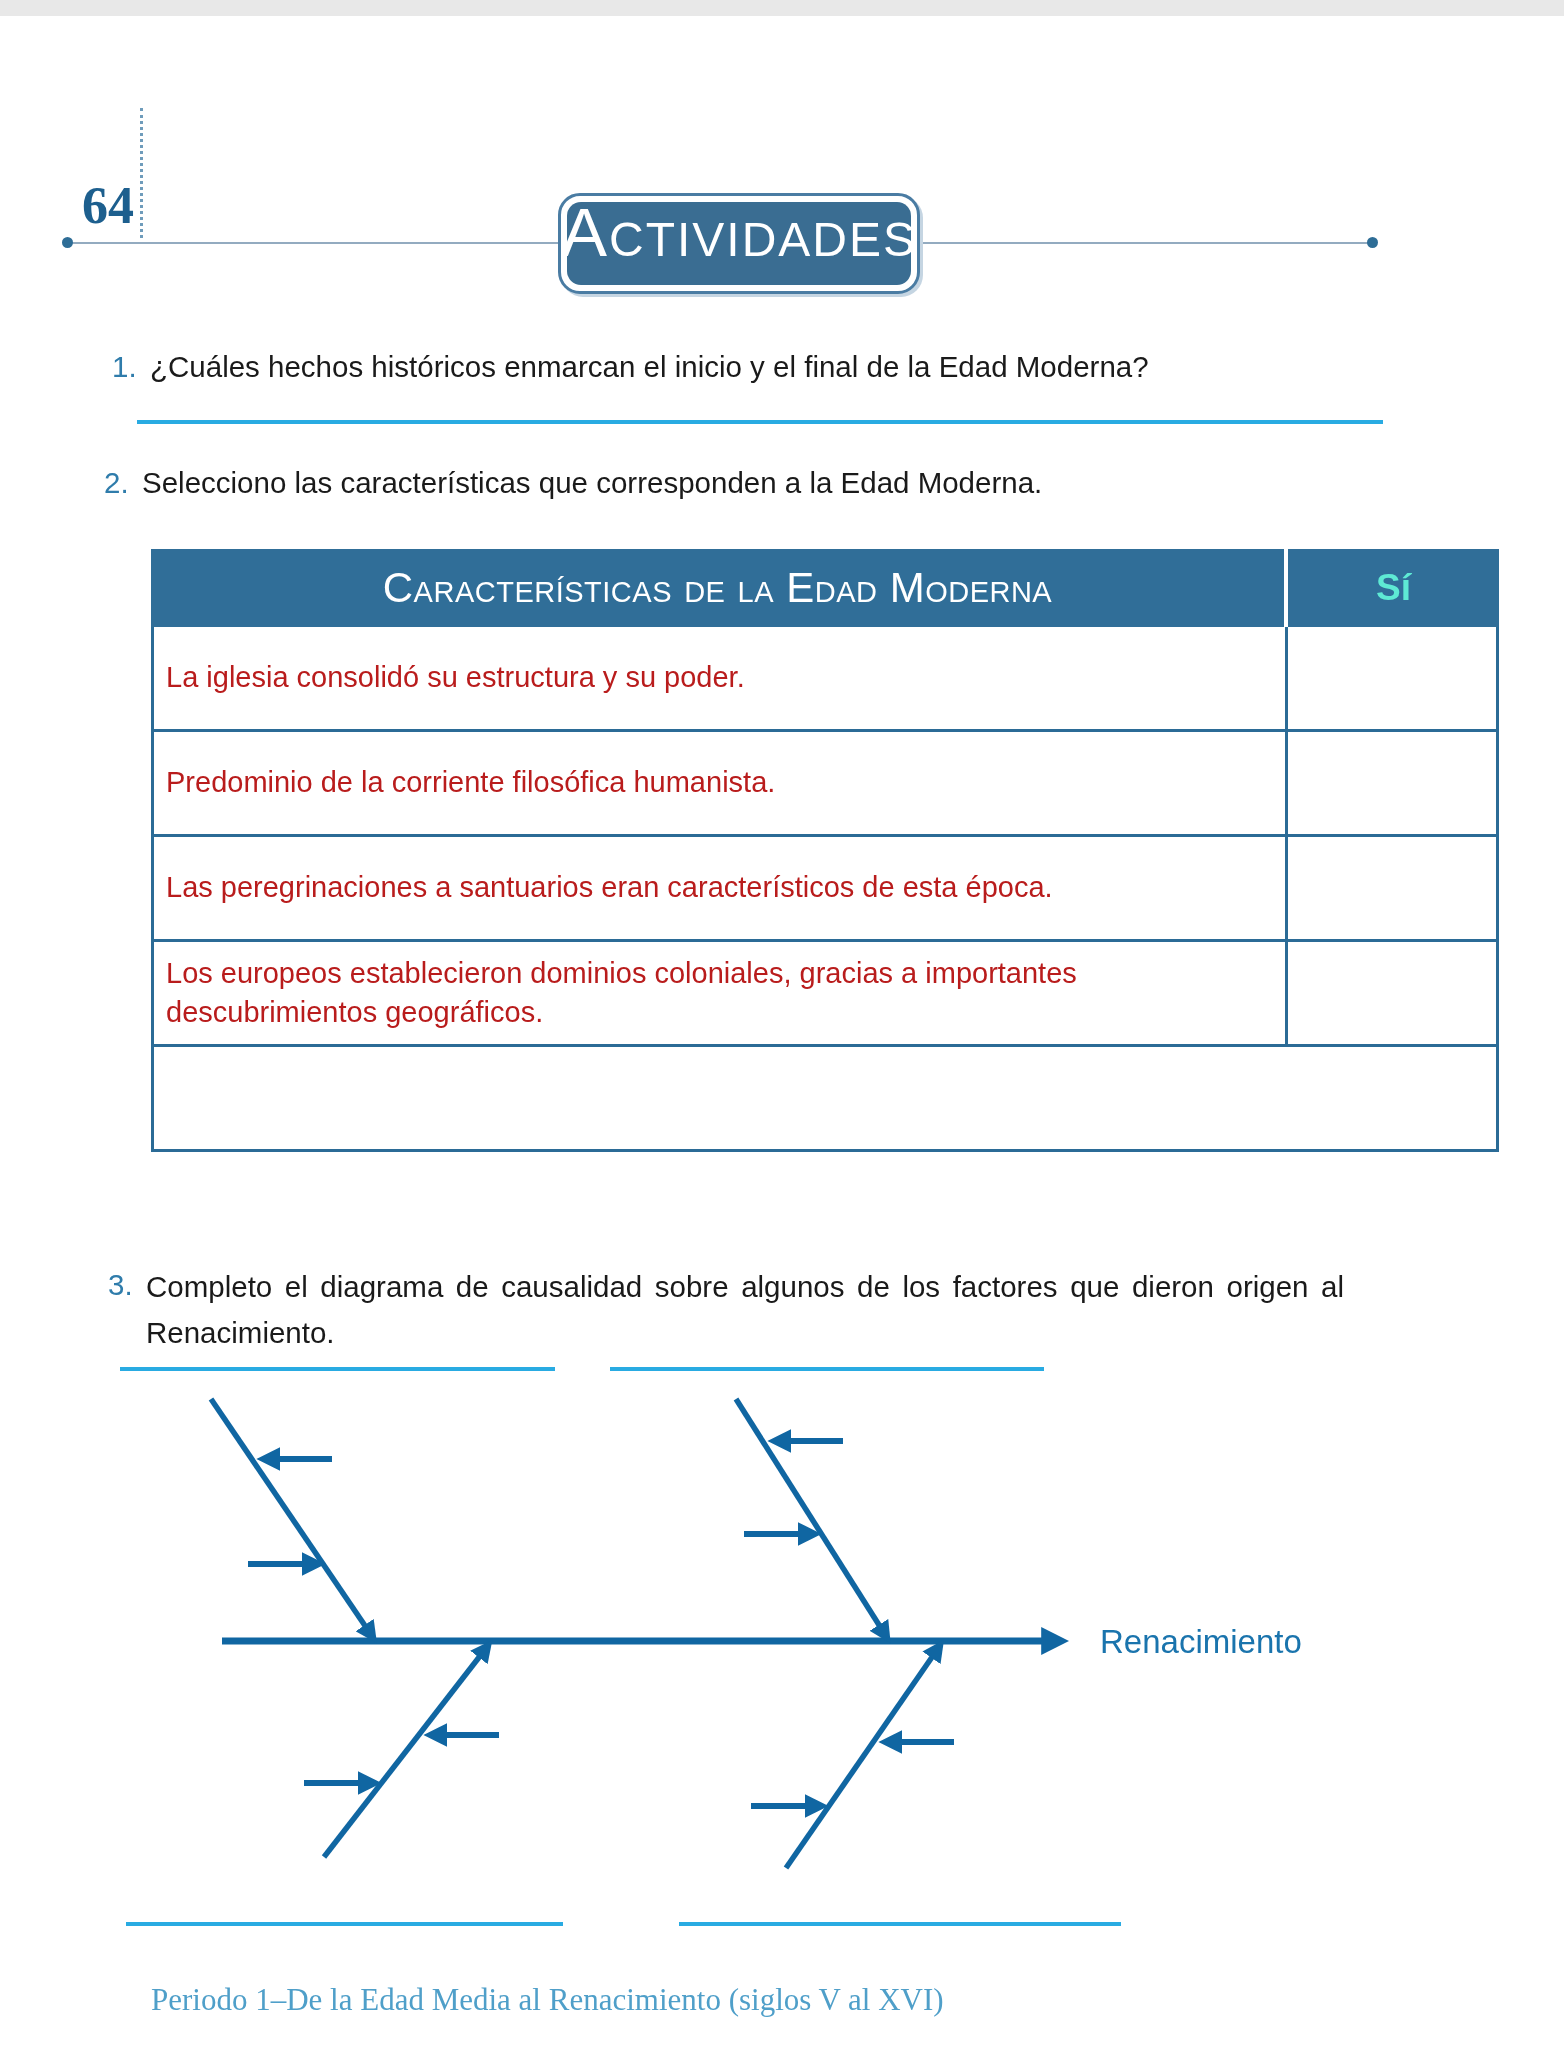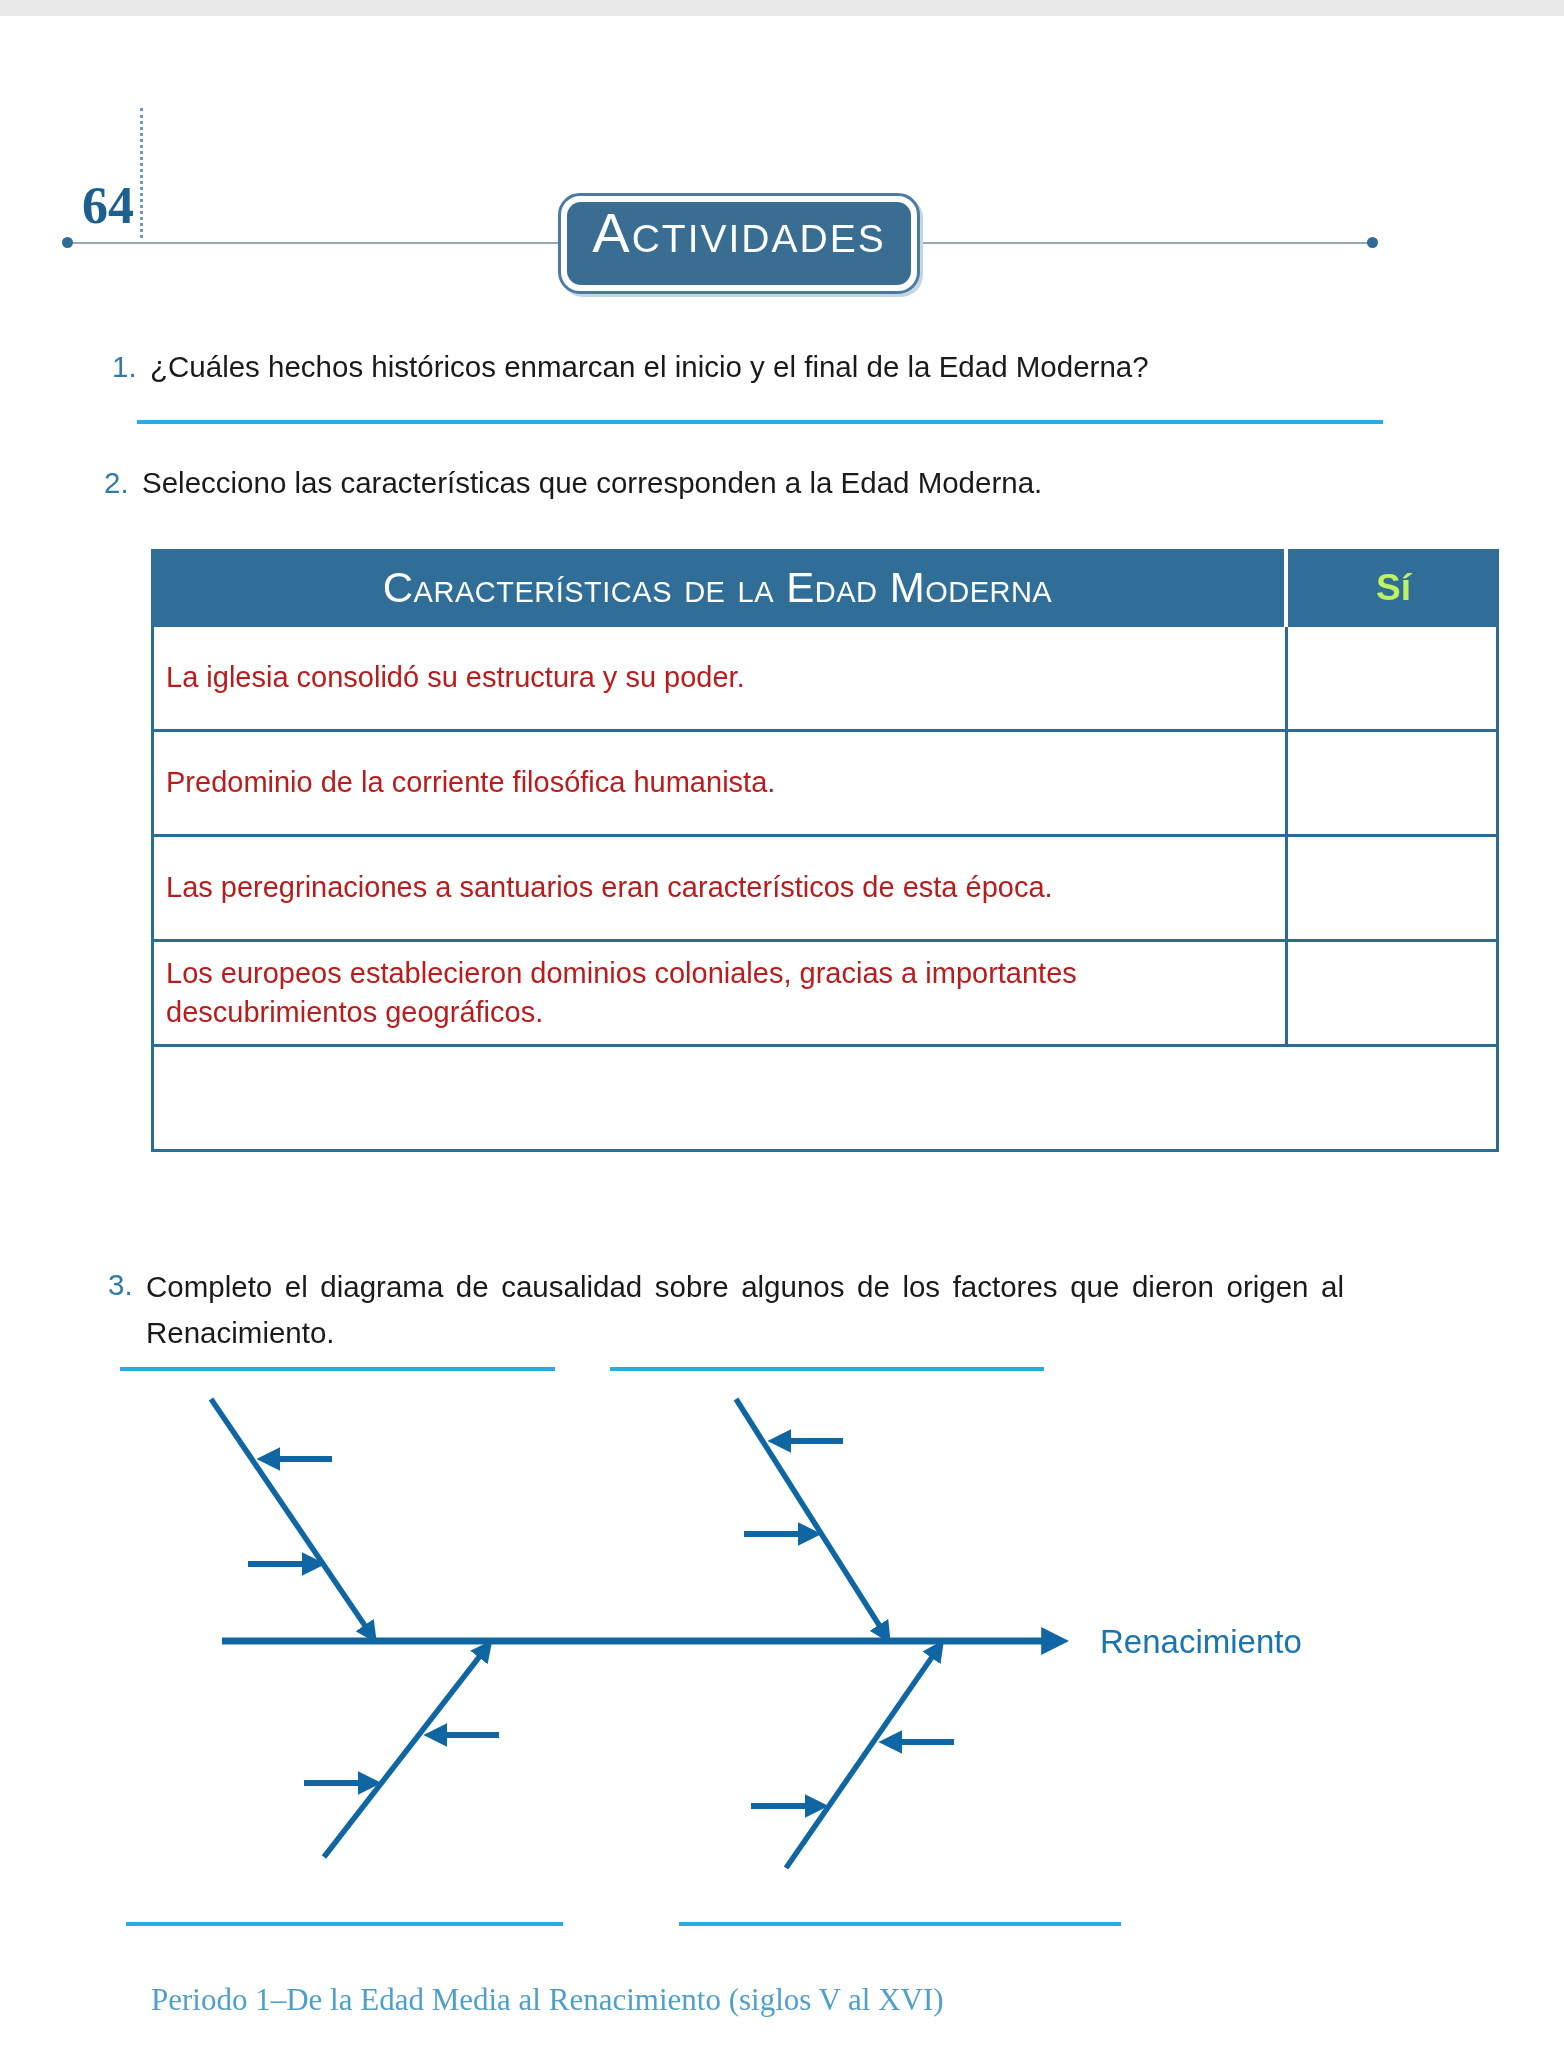--- a/index.html
+++ b/index.html
@@ -28,21 +28,21 @@
   .badge {
     position:absolute; left:558px; top:177px; width:362px; height:101px;
     box-sizing:border-box; background:#ffffff;
     border:3px solid #4a7ca3; border-radius:22px; padding:6px;
     box-shadow:3px 3px 0 #c5d5e2;
   }
   .badge-inner {
     width:100%; height:100%; box-sizing:border-box;
     background:#3a6d92; border-radius:14px;
     display:flex; align-items:center; justify-content:center;
-    color:#ffffff; font-variant:small-caps; font-size:56px;
+    color:#ffffff; font-variant:small-caps; font-size:69px;
     letter-spacing:2px; line-height:1; padding-bottom:22px;
   }
 
   
   .q { position:absolute; display:flex; font-size:29.5px; color:#1a1a1a; line-height:1.45; }
   .q .qnum { color:#2f7cab; flex:none; width:38px; }
   #q1 { left:112px; top:330px; }
   #q2 { left:104px; top:446px; }
   #q3 { left:108px; top:1248px; }
   #q3 .qtext { width:1198px; text-align:justify; text-align-last:left; line-height:1.55; }
@@ -52,21 +52,21 @@
   
   .tbl { position:absolute; left:115px; top:533px; width:1348px;padding-left:36px; }
   .tbl-header { display:flex; height:78px; background:#306e98; }
   .tbl-header .main {
     width:1137px; box-sizing:border-box; border-right:4px solid #ffffff;
     display:flex; align-items:center; justify-content:center;
     color:#ffffff; font-variant:small-caps; font-size:42px; letter-spacing:0.5px;
   }
   .tbl-header .yes {
     flex:1; display:flex; align-items:center; justify-content:center;
-    color:#bef264; font-weight:bold; font-size:37px;
+    color:#5eead4; font-weight:bold; font-size:37px;
   }
   .tbl-row { display:flex; height:105px; box-sizing:border-box; border:3px solid #2b6b96; border-top:none; background:#fff; }
   .tbl-row .cell-main {
     width:1134px; box-sizing:border-box; border-right:3px solid #2b6b96;
     display:flex; align-items:center; padding:8px 30px 8px 12px;
     font-size:29px; color:#b91c1c; line-height:1.35;
   }
   .tbl-row .cell-yes { flex:1; }
 
   

